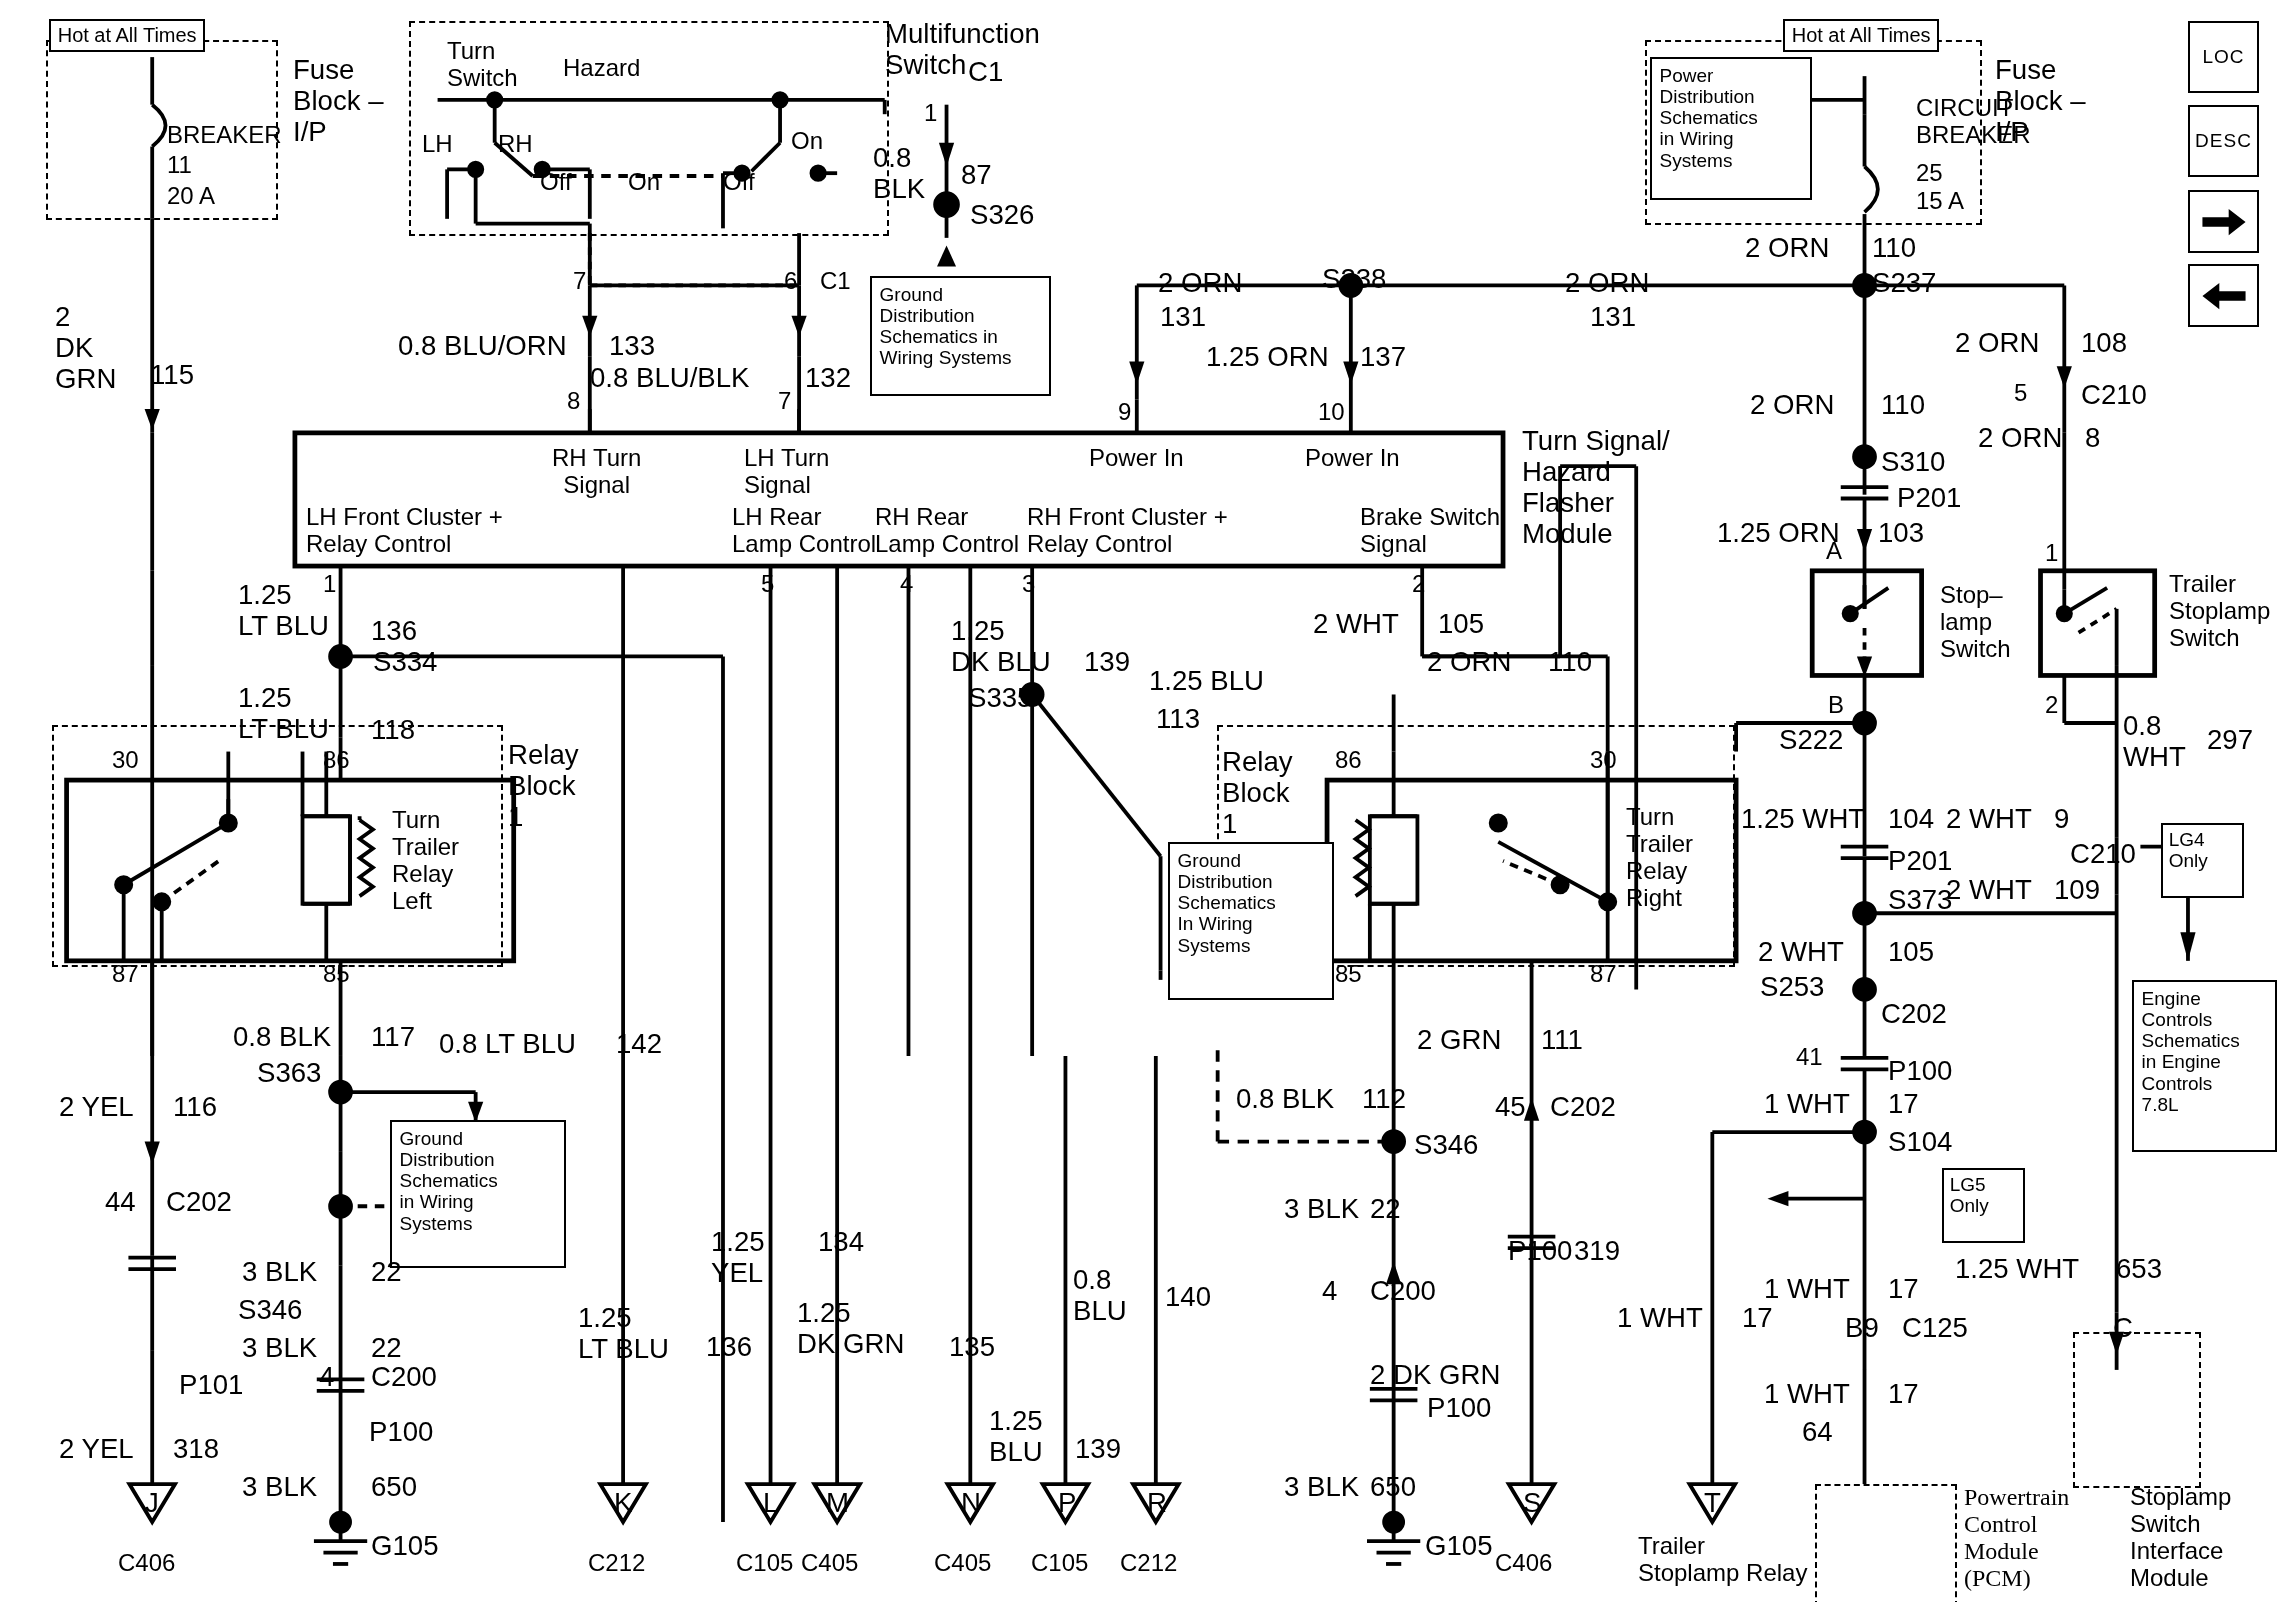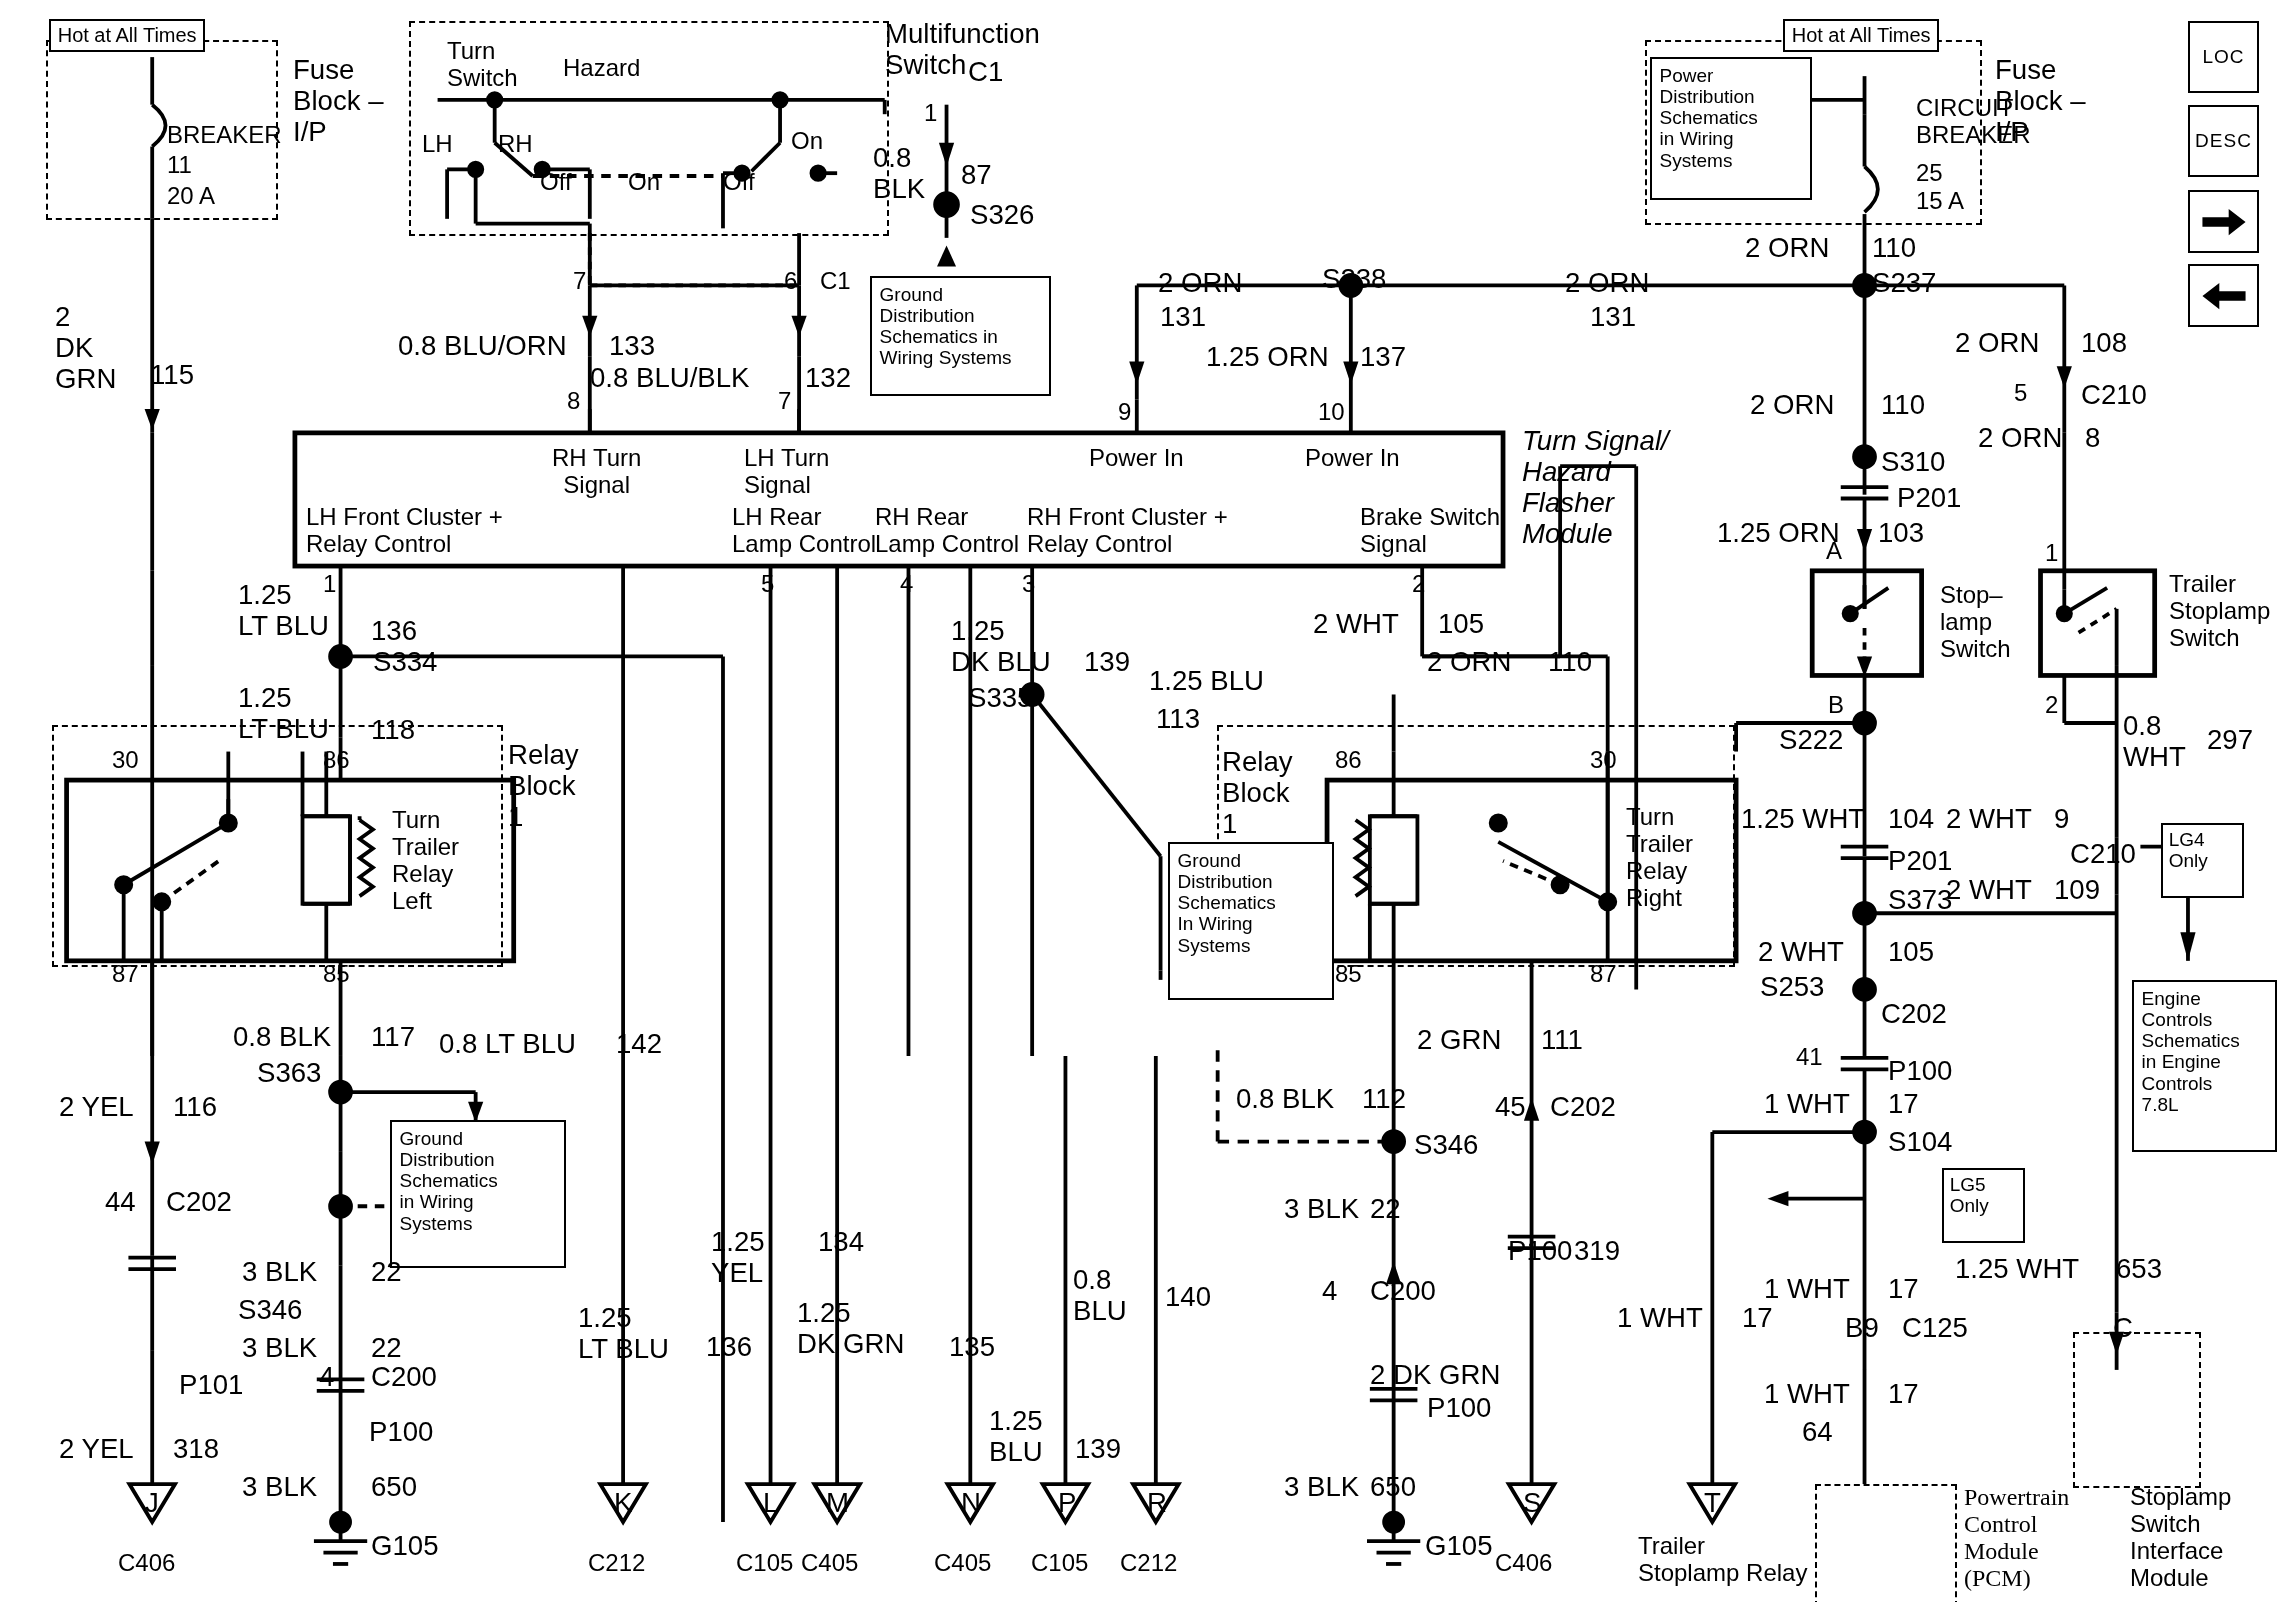--- a/index.html
+++ b/index.html
@@ -456,21 +456,21 @@
 <div class="lbl s26" style="left:1978px;top:423px;">2 ORN</div>
 <div class="lbl s26" style="left:2085px;top:423px;">8</div>
 <div class="lbl s22" style="left:2014px;top:380px;">5</div>
 <div class="lbl s26" style="left:2081px;top:380px;">C210</div>
 
 <div class="lbl s26" style="left:1881px;top:447px;">S310</div>
 <div class="lbl s26" style="left:1897px;top:483px;">P201</div>
 <div class="lbl s26" style="left:1717px;top:518px;">1.25 ORN</div>
 <div class="lbl s26" style="left:1878px;top:518px;">103</div>
 
-<div class="lbl s26" style="left:1522px;top:426px;font-style:italic;">Turn Signal/
+<div class="lbl s26" style="left:1522px;top:426px;">Turn Signal/
 Hazard
 Flasher
 Module</div>
 
 <div class="lbl s22" style="left:552px;top:445px;text-align:center;">RH Turn
 Signal</div>
 <div class="lbl s22" style="left:744px;top:445px;">LH Turn
 Signal</div>
 <div class="lbl s22" style="left:1089px;top:445px;">Power In</div>
 <div class="lbl s22" style="left:1305px;top:445px;">Power In</div>

